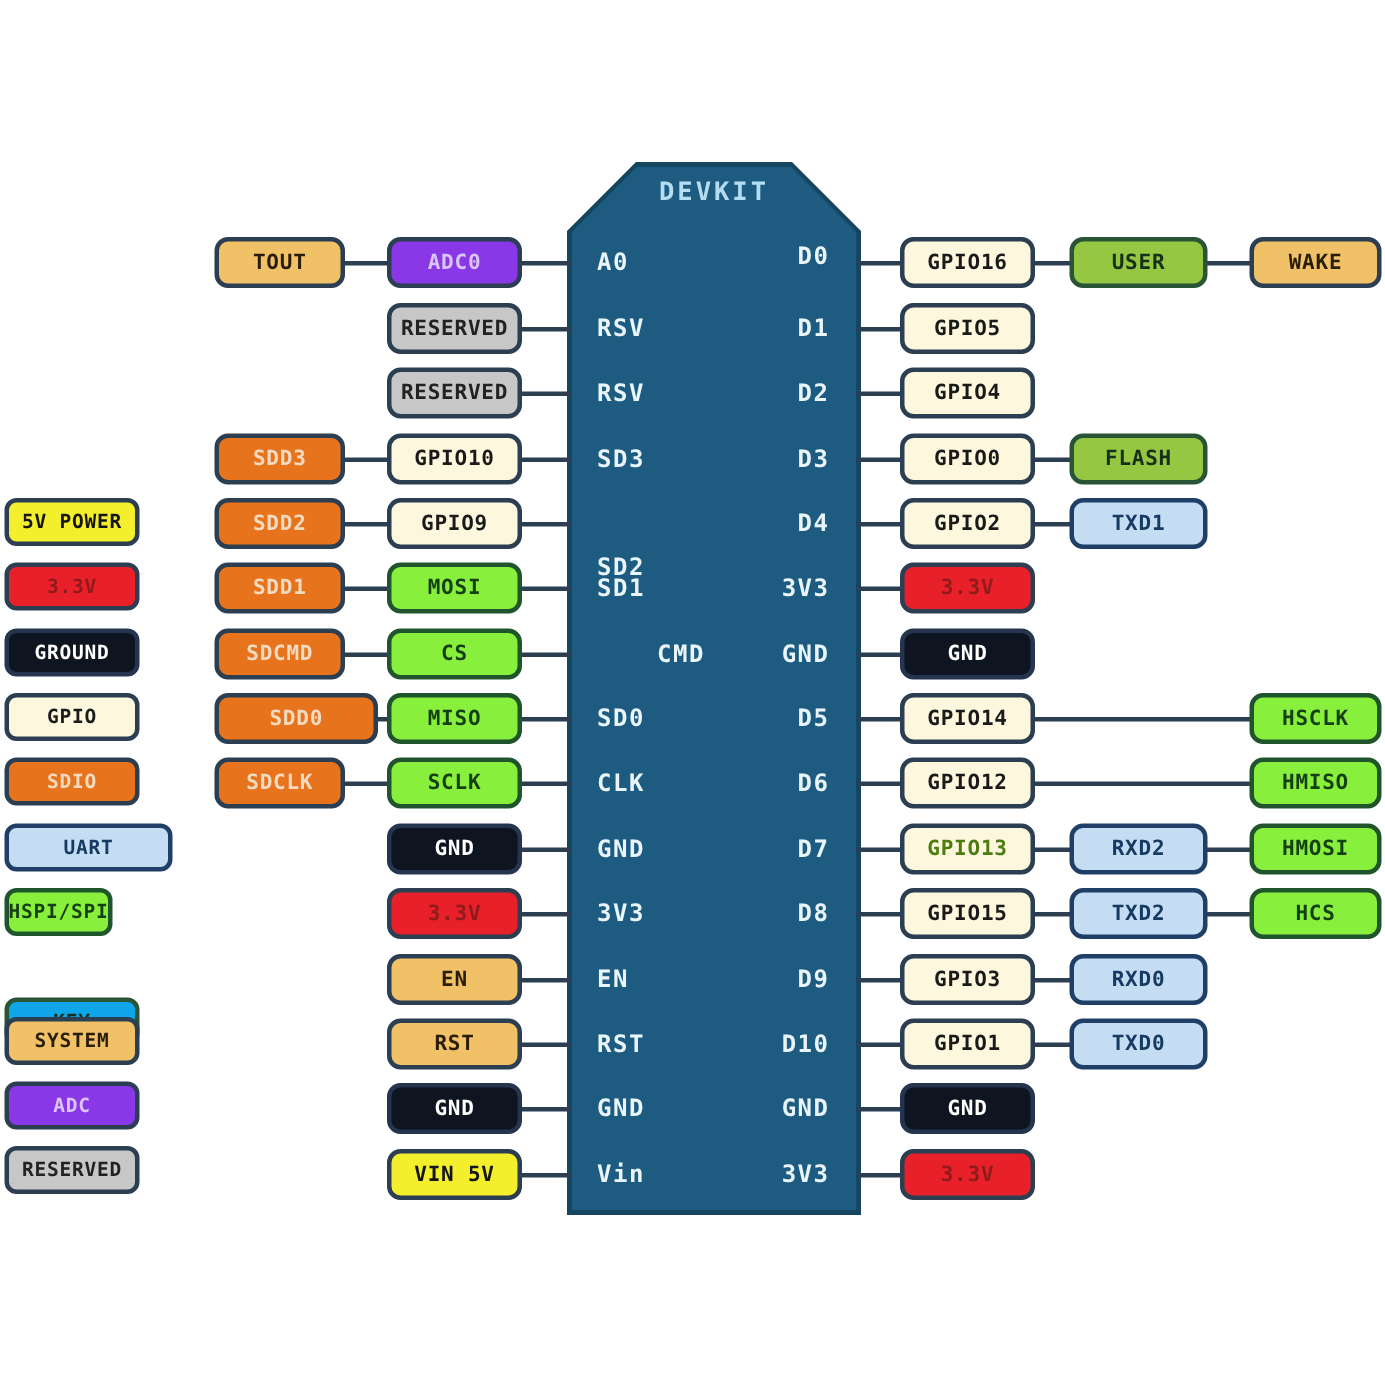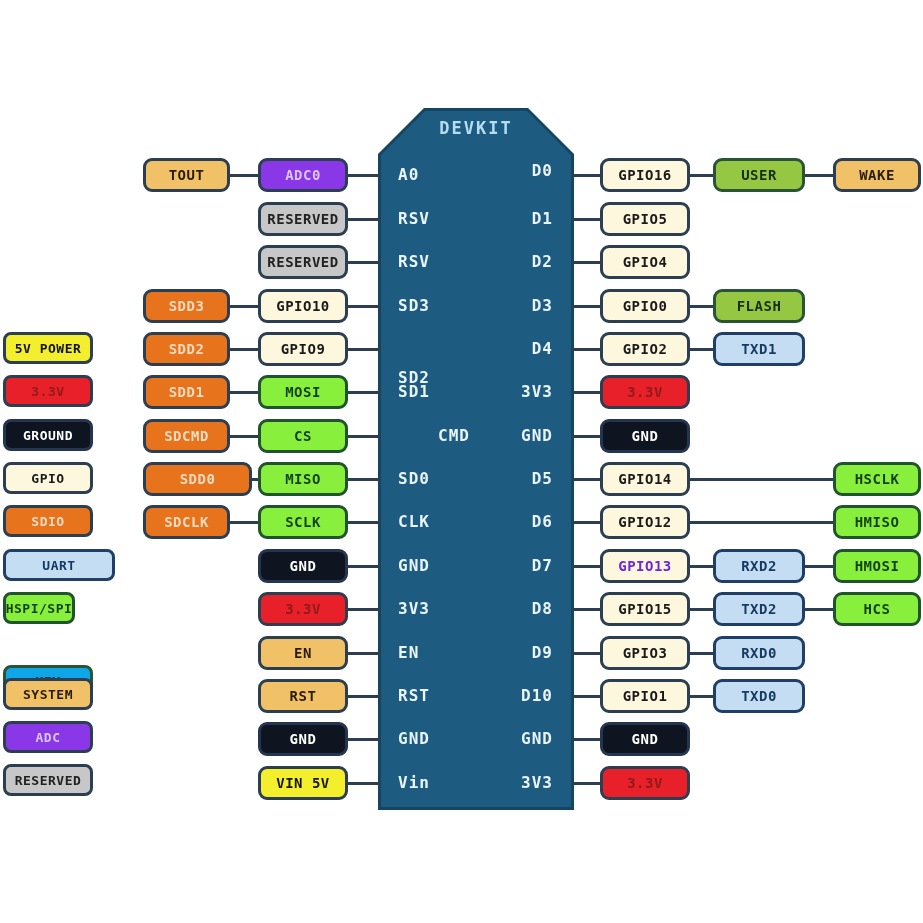--- a/index.html
+++ b/index.html
@@ -132,21 +132,21 @@
       <div class="wire" style="left: 688px; width: 147px; top: 521px;"></div>
       <div class="pinbox" style="left: 143px; width: 87px; top: 505px; background: rgb(232, 115, 29); color: rgb(242, 219, 192); border-color: rgb(43, 62, 82);">SDCLK</div>
       <div class="pinbox" style="left: 258px; width: 90px; top: 505px; background: rgb(136, 240, 60); color: rgb(21, 63, 21); border-color: rgb(32, 84, 44);">SCLK</div>
       <div class="pinbox" style="left: 600px; width: 90px; top: 505px; background: rgb(252, 247, 221); color: rgb(26, 26, 26); border-color: rgb(43, 62, 82);">GPIO12</div>
       <div class="pinbox" style="left: 833px; width: 88px; top: 505px; background: rgb(136, 240, 60); color: rgb(21, 63, 21); border-color: rgb(32, 84, 44);">HMISO</div>
       <div class="wire" style="left: 346px; width: 35px; top: 565px;"></div>
       <div class="wire" style="left: 571px; width: 31px; top: 565px;"></div>
       <div class="wire" style="left: 688px; width: 27px; top: 565px;"></div>
       <div class="wire" style="left: 803px; width: 32px; top: 565px;"></div>
       <div class="pinbox" style="left: 258px; width: 90px; top: 549px; background: rgb(14, 20, 32); color: rgb(255, 255, 255); border-color: rgb(37, 53, 80);">GND</div>
-      <div class="pinbox" style="left: 600px; width: 90px; top: 549px; background: rgb(252, 247, 221); color: #6d28d9; border-color: rgb(43, 62, 82);">GPIO13</div>
+      <div class="pinbox" style="left: 600px; width: 90px; top: 549px; background: rgb(252, 247, 221); color: #4d7c0f; border-color: rgb(43, 62, 82);">GPIO13</div>
       <div class="pinbox" style="left: 713px; width: 92px; top: 549px; background: rgb(196, 221, 242); color: rgb(23, 58, 99); border-color: rgb(31, 63, 102); text-align: center;">RXD2</div>
       <div class="pinbox" style="left: 833px; width: 88px; top: 549px; background: rgb(136, 240, 60); color: rgb(21, 63, 21); border-color: rgb(32, 84, 44);">HMOSI</div>
       <div class="wire" style="left: 346px; width: 35px; top: 608px;"></div>
       <div class="wire" style="left: 571px; width: 31px; top: 608px;"></div>
       <div class="wire" style="left: 688px; width: 27px; top: 608px;"></div>
       <div class="wire" style="left: 803px; width: 32px; top: 608px;"></div>
       <div class="pinbox" style="left: 258px; width: 90px; top: 592px; background: rgb(232, 32, 42); color: rgb(143, 27, 27); border-color: rgb(43, 62, 82);">3.3V</div>
       <div class="pinbox" style="left: 600px; width: 90px; top: 592px; background: rgb(252, 247, 221); color: rgb(26, 26, 26); border-color: rgb(43, 62, 82);">GPIO15</div>
       <div class="pinbox" style="left: 713px; width: 92px; top: 592px; background: rgb(196, 221, 242); color: rgb(23, 58, 99); border-color: rgb(31, 63, 102);">TXD2</div>
       <div class="pinbox" style="left: 833px; width: 88px; top: 592px; background: rgb(136, 240, 60); color: rgb(21, 63, 21); border-color: rgb(32, 84, 44);">HCS</div>

